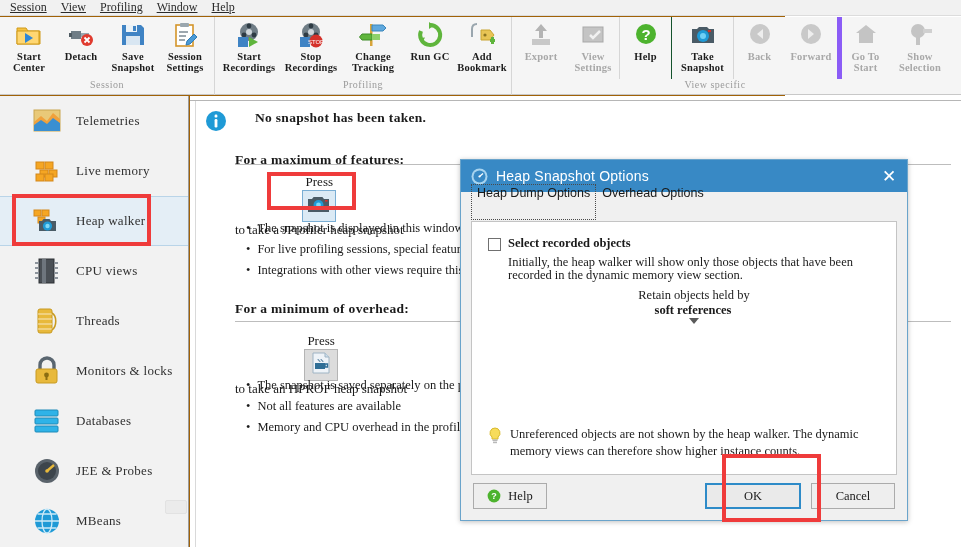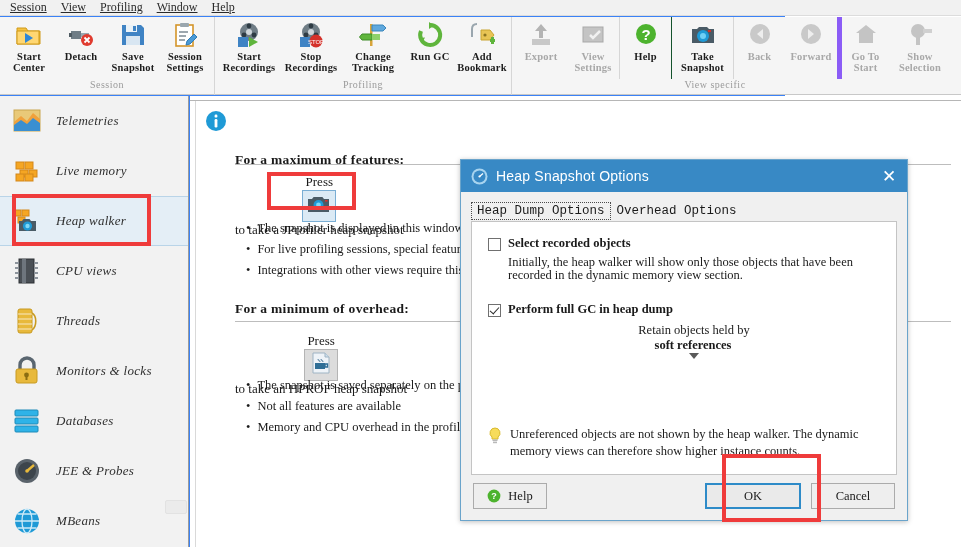--- a/index.html
+++ b/index.html
@@ -6,21 +6,21 @@
   html, body {
     margin: 0; padding: 0;
     width: 961px; height: 547px;
     overflow: hidden;
     font-family: "Liberation Serif", serif;
     background: #ffffff;
   }
   #app {
     position: relative;
     width: 785px; height: 547px;
-    background: #3b82f6;
+    background: #a16207;
   }
 
   
   .menubar {
     position: absolute; left: 0; top: 0;
     width: 961px; height: 16px;
     background: #f1f1f1;
     display: flex; align-items: center;
     padding-left: 3px;
     border-bottom: 1px solid #dcdcdc;
@@ -85,23 +85,22 @@
     position: absolute; left: 0; top: 96px;
     width: 189px; height: 451px;
     background: #f2f2f2;
     border-right: 1px solid #9b9b9b;
     overflow: hidden;
   }
   .sitem {
     position: relative;
     height: 50px;
     display: flex; align-items: center;
-    padding-left: 10px;
+    padding-left: 30px;
     cursor: default;
-    font-style: italic;
   }
   .sitem .sic { width: 34px; height: 34px; position: relative; flex: 0 0 34px; }
   .sitem .slbl {
     margin-left: 12px;
     font-family: "Liberation Serif", serif;
     font-size: 13px; color: #303030;
     letter-spacing: .3px;
   }
   .sitem.selected {
     background: #e4eef6;
@@ -187,23 +186,23 @@
   }
   .dlg-close {
     width: 24px; height: 24px;
     display: flex; align-items: center; justify-content: center;
     font-family: "Liberation Sans", sans-serif;
     font-size: 17px; color: #ffffff; cursor: default;
   }
   .dlg-body { position: relative; padding: 8px 10px 0 10px; }
   .tabs { display: flex; align-items: flex-end; height: 20px; }
   .tab {
-    font-family: Liberation Mono, monospace;
+    font-family: Liberation Sans, sans-serif;
     font-size: 12.5px; color: #1a1a1a;
-    padding: 1px 5px 1px 5px;
+    padding: 1px 5px 19px 5px;
     border: 1px solid transparent;
     cursor: default; white-space: nowrap;
   }
   .tab.active { border: 1px dotted #4a4a4a; }
   .tabpanel {
     position: relative;
     height: 254px;
     background: #ffffff;
     border: 1px solid #c4c4c4;
     margin-top: 1px;
@@ -637,20 +636,21 @@
     <div class="leftrule"></div>
 
     <div class="info-row">
       <div class="info-icon">
         <svg width="22" height="22" viewBox="0 0 22 22">
           <circle cx="11" cy="11" r="10" fill="#1f9ad6"></circle>
           <rect x="9.6" y="4.6" width="2.8" height="3" rx="1.2" fill="#fff"></rect>
           <rect x="9.6" y="9" width="2.8" height="8.4" rx="1.2" fill="#fff"></rect>
         </svg>
       </div>
+      <div class="info-title">No snapshot has been taken.</div>
     </div>
 
     <div class="sec-head" style="top:56px;text-align:center;">For a maximum of features:</div>
     <div class="sec-rule" style="top:68px; width:716px;"></div>
 
     <div class="press-row" style="left:45px; top:78px;">
       <span>Press</span>
       <span class="btnbox sel">
         <span>
           <svg width="24" height="20" viewBox="0 0 24 20">
@@ -721,24 +721,20 @@
       </div>
 
       <div class="tabpanel">
 
         <div class="optrow">
           <span class="cbox"></span>
           <span class="optlabel">Select recorded objects</span>
         </div>
         <div class="optdesc">Initially, the heap walker will show only those objects that have been recorded in the dynamic memory view section.</div>
 
-        <div class="optrow" style="margin-top:20px;">
-          <span class="cbox checked"></span>
-          <span class="optlabel">Perform full GC in heap dump</span>
-        </div>
 
         <div class="retain-row">
           <span>Retain objects held by</span>
           <b>soft references</b>
           <span class="caret"></span>
         </div>
 
         <div class="tip">
           <span class="bulb">
             <svg width="14" height="18" viewBox="0 0 14 18">

